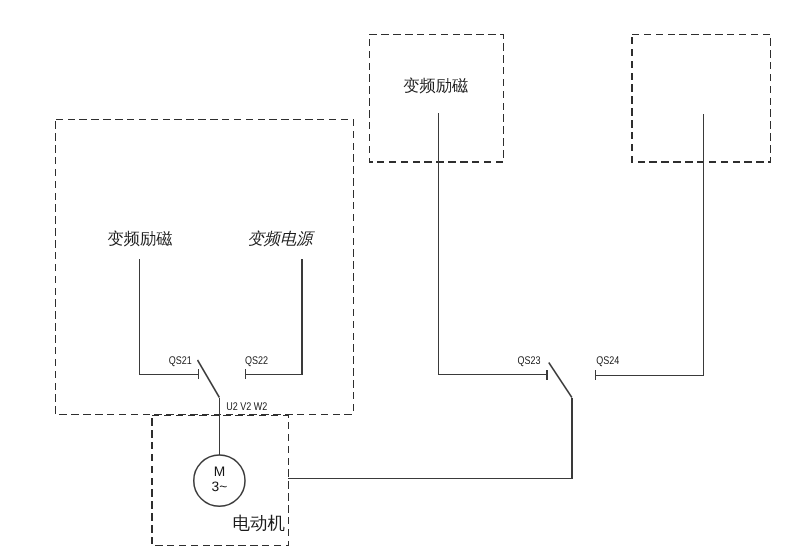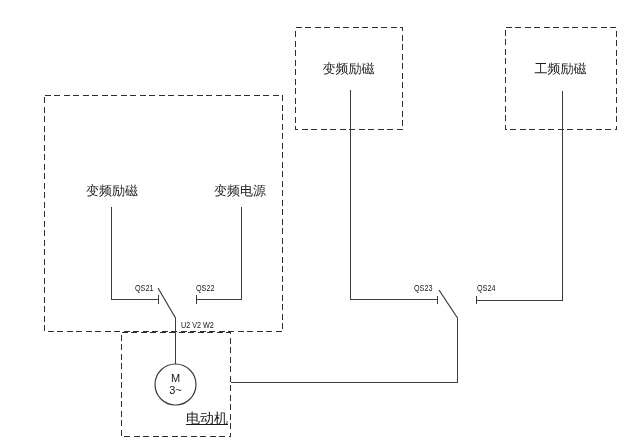--- a/index.html
+++ b/index.html
@@ -26,21 +26,20 @@
     white-space: nowrap;
     line-height: 1;
     user-select: none;
   }
   .cjk {
     font-size: 13px;
     letter-spacing: 0px;
   }
   .cjk-big {
     font-size: 14px;
-    text-decoration: underline;
   }
   .boxlbl {
     text-align: center;
   }
   .cad-small {
     font-size: 9px;
     font-family: "Liberation Sans", "DejaVu Sans", sans-serif;
     transform: scaleX(0.8);
     transform-origin: left top;
     letter-spacing: 0px;
@@ -90,24 +89,23 @@
 
     <g fill="none" stroke="#3a3a3a" stroke-width="1.2">
       <path d="M158,288 L175.5,318"></path>
       <path d="M439,290 L457.5,318"></path>
     </g>
 
     <circle cx="175.5" cy="384.5" r="20.5" fill="#ffffff" stroke="#3a3a3a" stroke-width="1.2"></circle>
   </svg>
 
   <div class="lbl cjk" style="left:86px; top:184px;">变频励磁</div>
-  <div class="lbl cjk" style="left:214px; top:184px;">变频电源</div>
+  <div class="lbl cjk" style="left:198px; top:184px;font-style:italic;">变频电源</div>
 
   <div class="lbl cjk boxlbl" style="left:295px; top:62px; width:107px;">变频励磁</div>
-  <div class="lbl cjk boxlbl" style="left:505px; top:62px; width:111px;">工频励磁</div>
 
   <div class="lbl cad-small" style="left:135px; top:284px;">QS21</div>
   <div class="lbl cad-small" style="left:196px; top:284px;">QS22</div>
   <div class="lbl cad-small" style="left:414px; top:284px;">QS23</div>
   <div class="lbl cad-small" style="left:477px; top:284px;">QS24</div>
 
   <div class="lbl cad-small" style="left:181px; top:321px;">U2 V2 W2</div>
 
   <div class="motor-symbol">
     <span>M</span>

